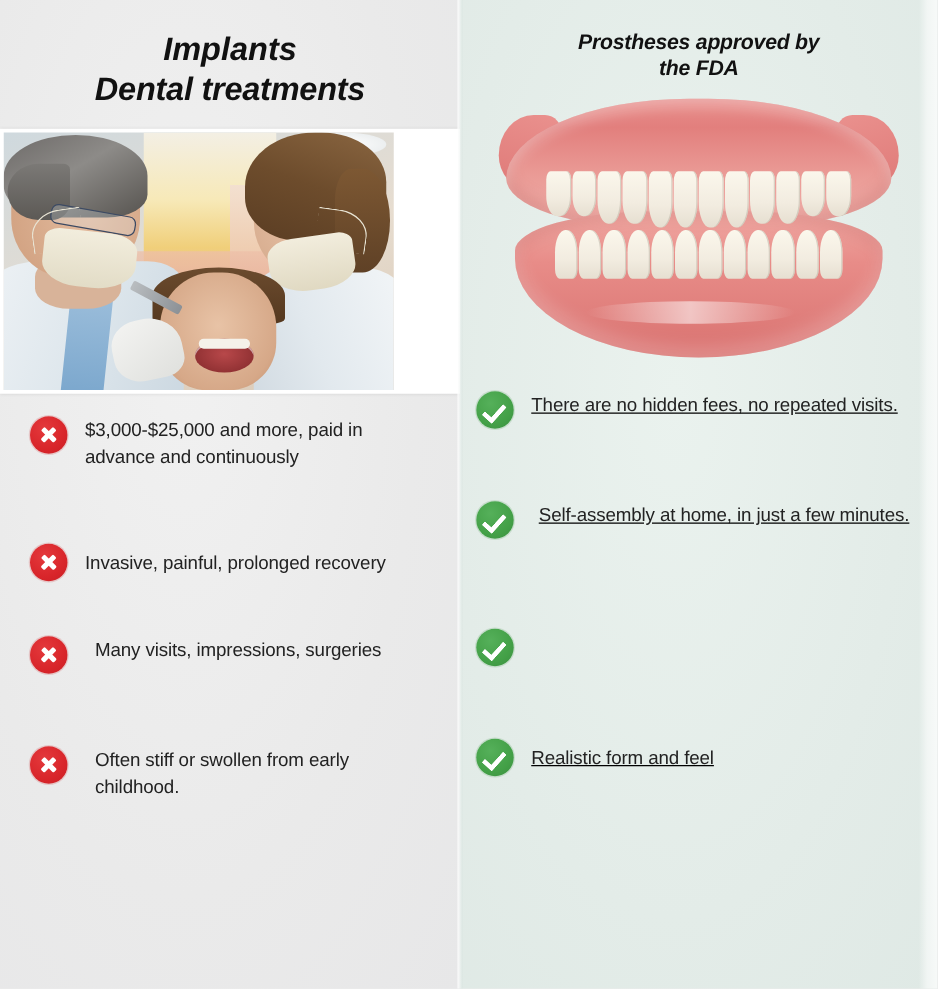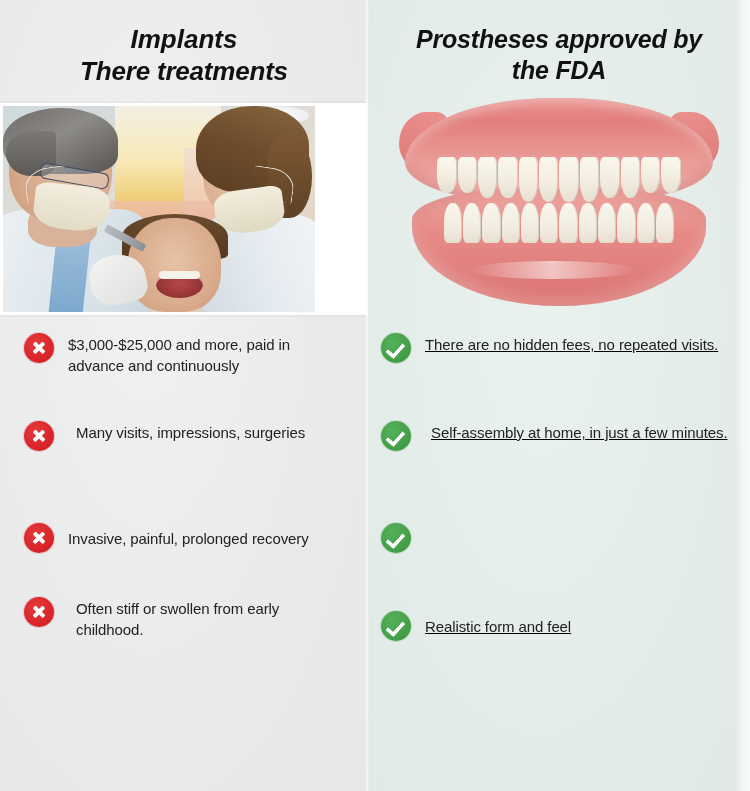--- a/index.html
+++ b/index.html
@@ -70,21 +70,21 @@
     line-height: 1.22;
     letter-spacing: -0.2px;
   }
 
   .col-left .heading {
     font-size: 26px;
     padding: 24px 28px 0 28px;
   }
 
   .col-right .heading {
-    font-size: 25px;
+    font-size: 17px;
     padding: 24px 38px 0 38px;
   }
 
   .heading .line { display: block; }
   .col-left .heading .line1 { letter-spacing: 0px; }
 
   
   .photo-wrap {
     margin: 16px auto 0 auto;
     background: #ffffff;
@@ -365,21 +365,21 @@
 </style>
 </head>
 <body>
 
 <div class="comparison">
 
   <div class="col col-left">
 
     <div class="heading">
       <span class="line line1">Implants</span>
-      <span class="line line2">There treatments</span>
+      <span class="line line2">Dental treatments</span>
     </div>
 
     <div class="photo-wrap">
       <div class="photo-clinic">
         <div class="clinic-bg-a"></div>
         <div class="clinic-bg-b"></div>
         <div class="clinic-bg-c"></div>
 
         <div class="a-light"></div>
 
@@ -410,28 +410,28 @@
       </div>
     </div>
 
     <div class="bullets">
 
       <div class="bullet">
         <span class="bullet-icon icon-x"></span>
         <span class="bullet-text">$3,000-$25,000 and more, paid in advance and continuously</span>
       </div>
 
+      <div class="bullet center-ico">
+        <span class="bullet-icon icon-x"></span>
+        <span class="bullet-text">Invasive, painful, prolonged recovery</span>
+      </div>
+
       <div class="bullet indent">
         <span class="bullet-icon icon-x"></span>
         <span class="bullet-text">Many visits, impressions, surgeries</span>
-      </div>
-
-      <div class="bullet center-ico">
-        <span class="bullet-icon icon-x"></span>
-        <span class="bullet-text">Invasive, painful, prolonged recovery</span>
       </div>
 
       <div class="bullet indent">
         <span class="bullet-icon icon-x"></span>
         <span class="bullet-text">Often stiff or swollen from early childhood.</span>
       </div>
 
     </div>
   </div>
 

